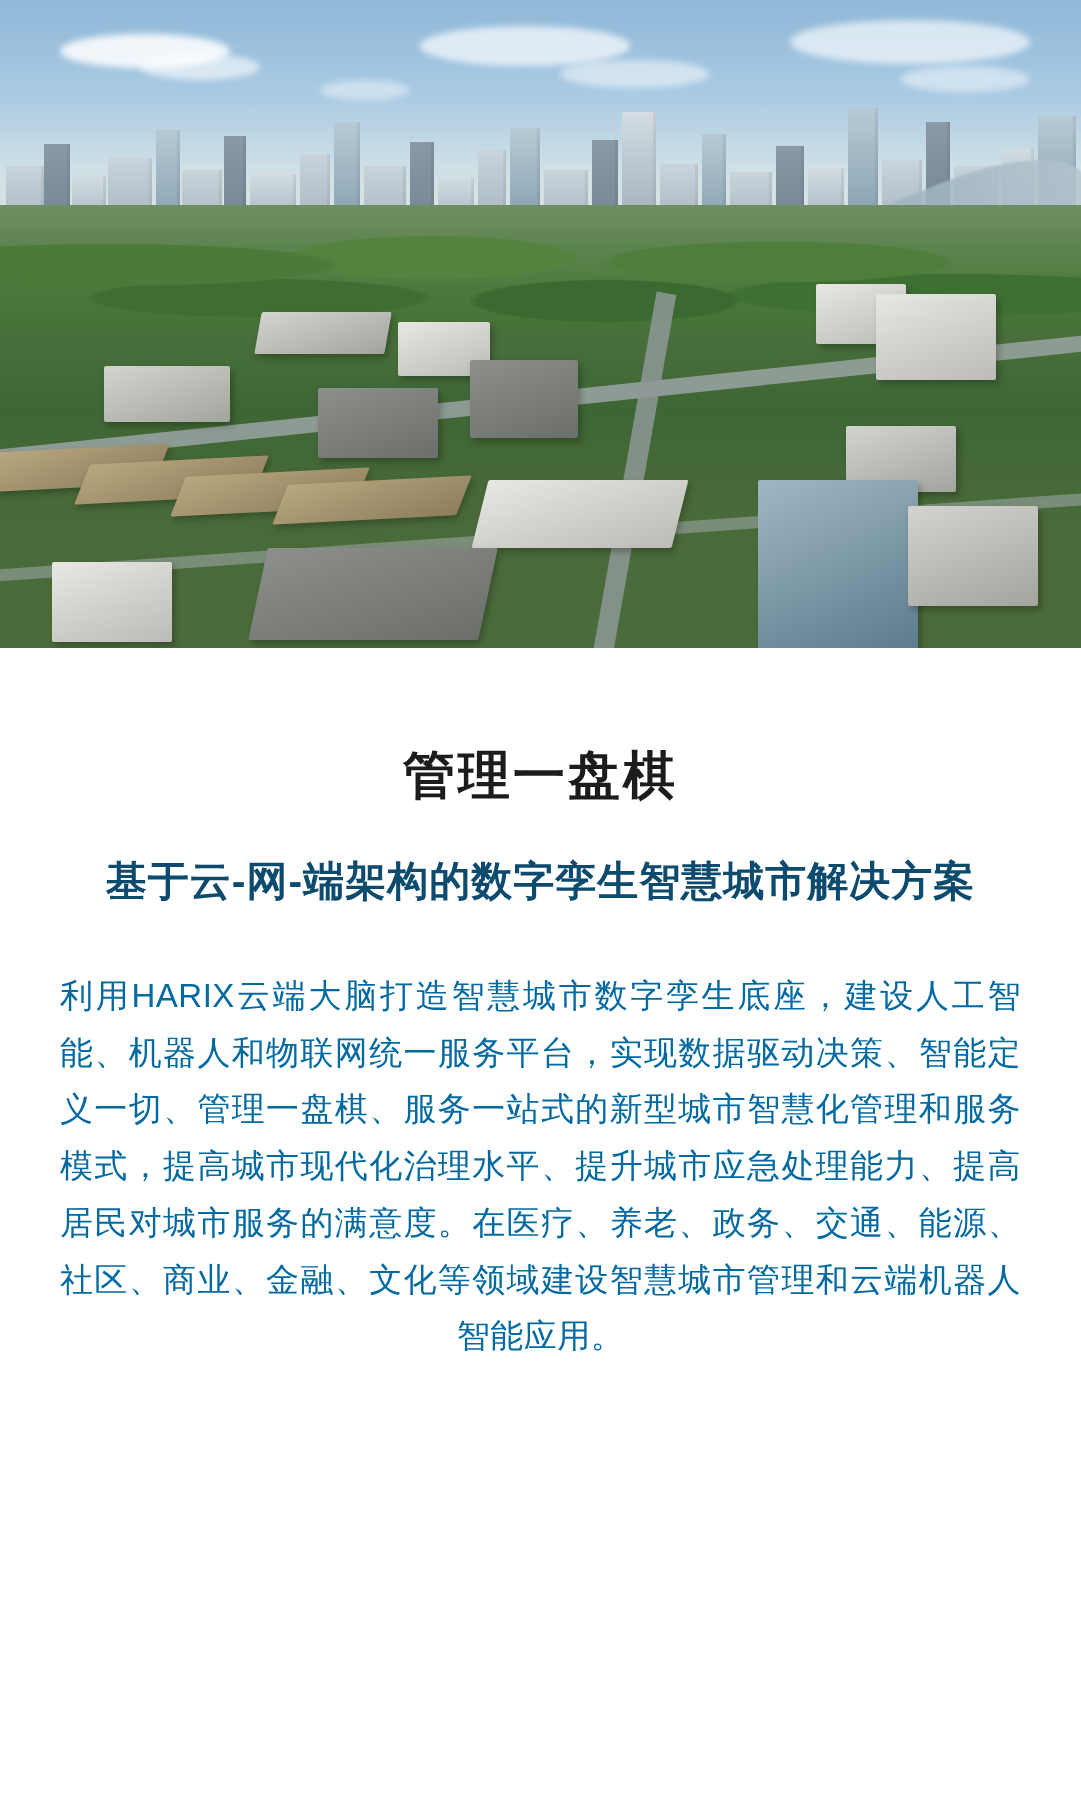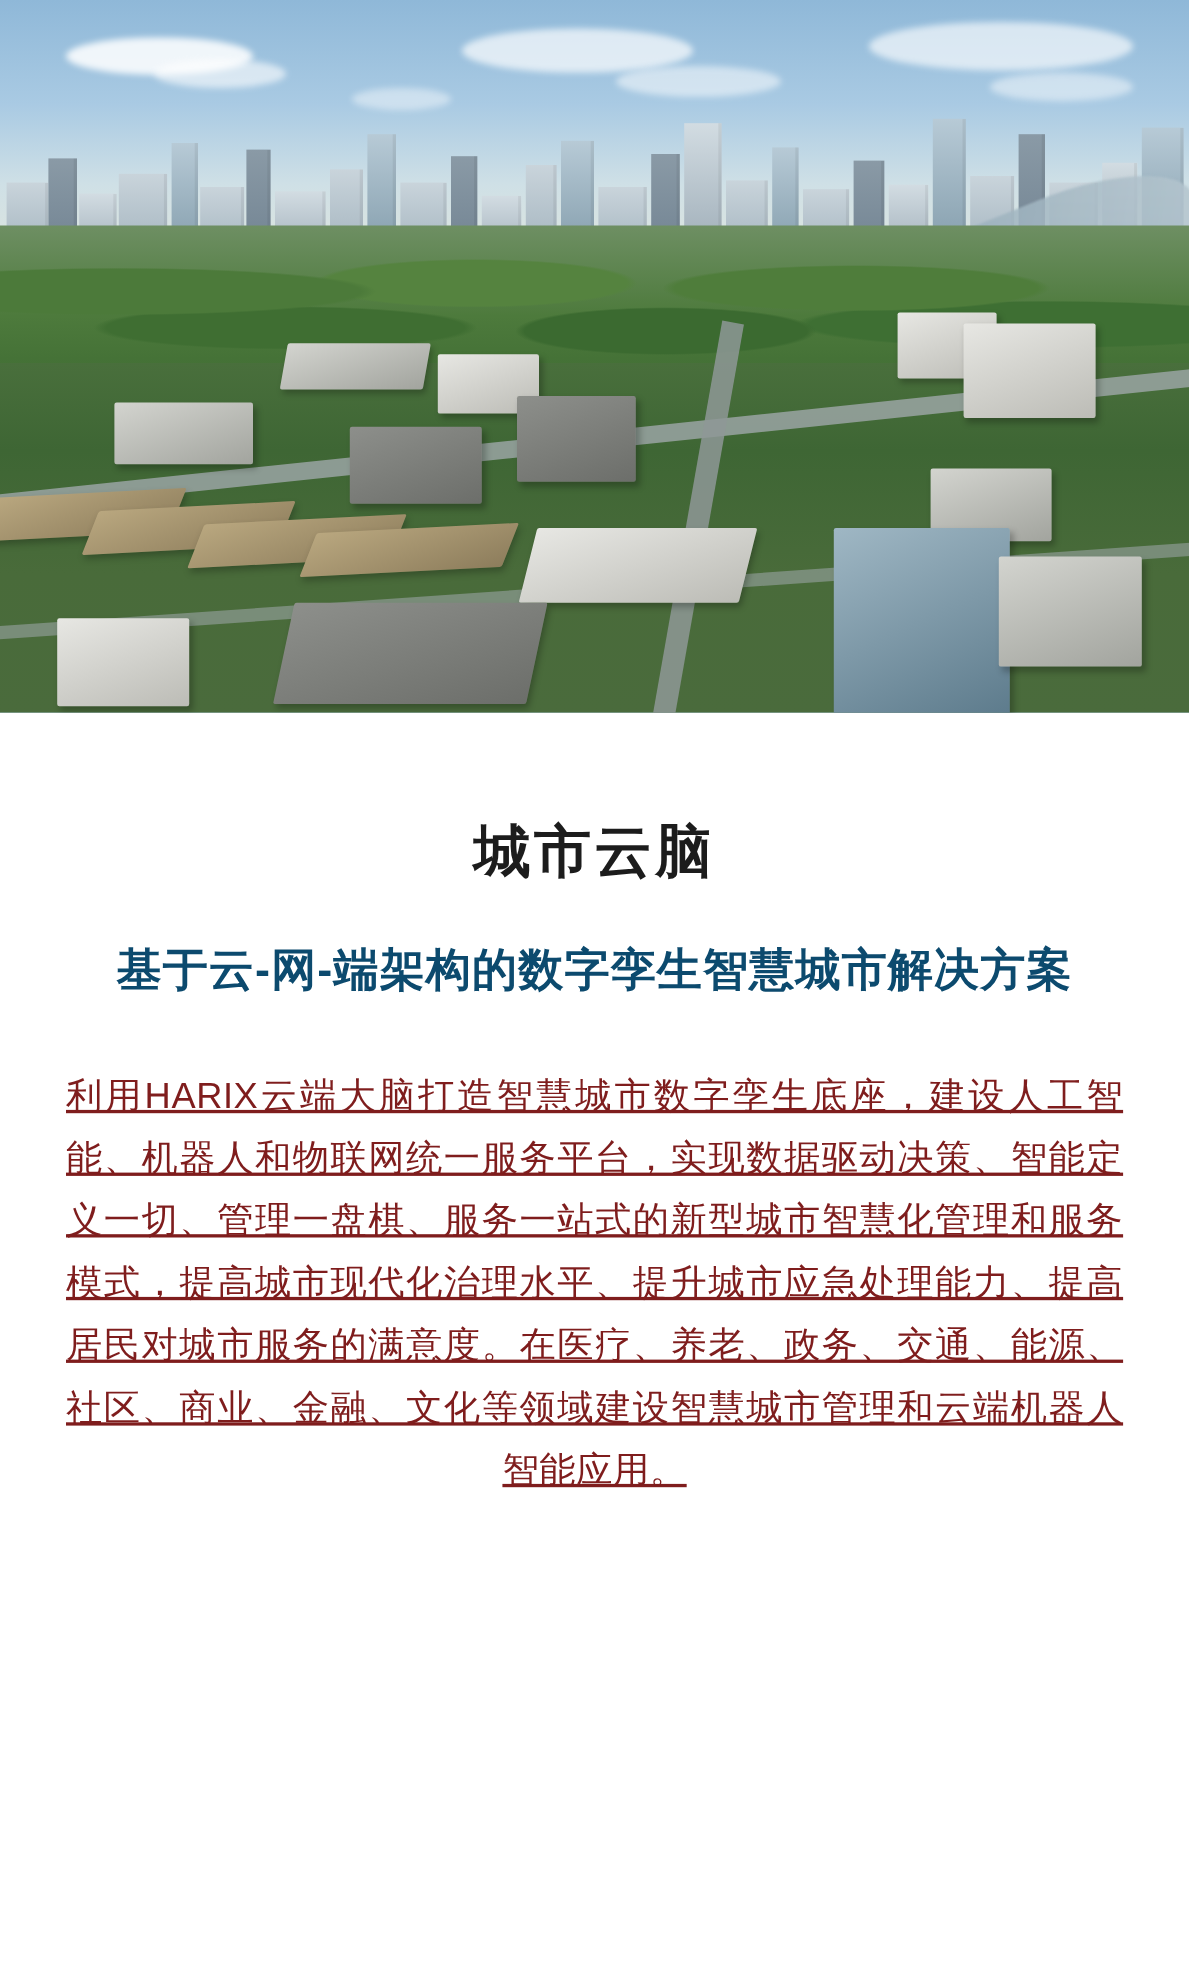--- a/index.html
+++ b/index.html
@@ -141,27 +141,26 @@
     font-weight: 700;
     color: #0c4a6e;
     line-height: 1.45;
     letter-spacing: 1px;
     margin: 0 0 56px;
     padding: 0 20px;
   }
   .body-text {
     font-size: 33px;
     line-height: 1.72;
-    color: #7f1d1d;
+    color: #0369a1;
     text-align: justify;
     text-align-last: center;
     letter-spacing: .5px;
     margin: 0;
     padding: 0 4px;
-    text-decoration: underline;
   }
 </style>
 </head>
 <body>
 
 <div class="page">
 
   <div class="hero">
     <div class="sky"></div>
 
@@ -230,18 +229,18 @@
       <div class="blk roofW" style="left:480px;top:150px;width:200px;height:68px;transform:skewX(-14deg);"></div>
       <div class="blk roofD" style="left:258px;top:218px;width:230px;height:92px;transform:skewX(-12deg);"></div>
       <div class="blk glassT" style="left:758px;top:150px;width:160px;height:170px;"></div>
       <div class="blk roofW" style="left:52px;top:232px;width:120px;height:80px;"></div>
       <div class="blk roofG" style="left:908px;top:176px;width:130px;height:100px;"></div>
 
     </div>
   </div>
 
   <div class="content">
-    <h1 class="title">城市云脑</h1>
+    <h1 class="title">管理一盘棋</h1>
     <h2 class="subtitle">基于云-网-端架构的数字孪生智慧城市解决方案</h2>
     <p class="body-text">利用HARIX云端大脑打造智慧城市数字孪生底座，建设人工智能、机器人和物联网统一服务平台，实现数据驱动决策、智能定义一切、管理一盘棋、服务一站式的新型城市智慧化管理和服务模式，提高城市现代化治理水平、提升城市应急处理能力、提高居民对城市服务的满意度。在医疗、养老、政务、交通、能源、社区、商业、金融、文化等领域建设智慧城市管理和云端机器人智能应用。</p>
   </div>
 
 </div>
 
 </body></html>

